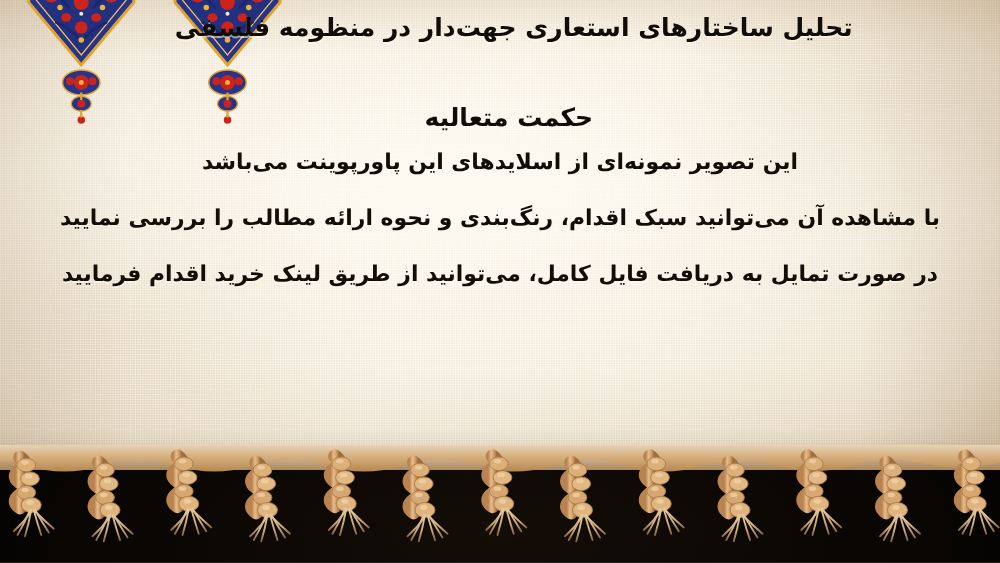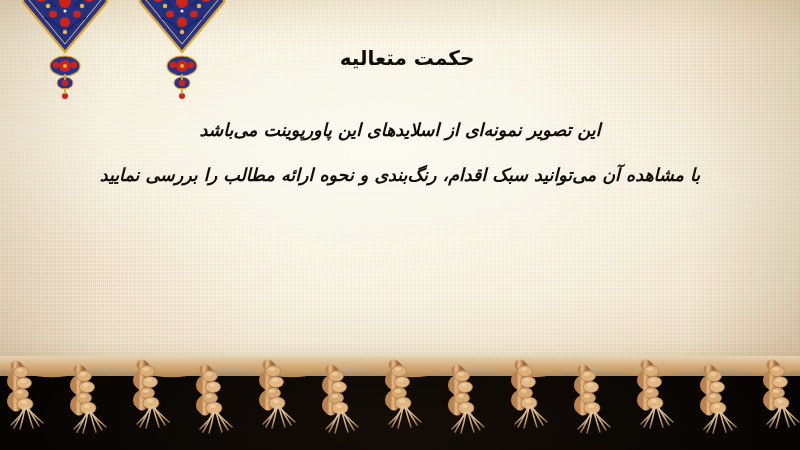--- a/index.html
+++ b/index.html
@@ -121,21 +121,20 @@
     position: absolute;
     top: 108px;
     left: 0;
     width: 800px;
     color: #120d07;
     font-family: "DejaVu Sans", sans-serif;
     font-size: 17.5px;
     font-weight: bold;
     line-height: 45px;
     text-shadow: 0 1px 0 rgba(255,252,244,0.5);
-    font-style: italic;
   }
   .body-text .bline { display: block; white-space: nowrap; }
 </style>
 </head>
 <body>
 
 <div class="slide">
 
   <div class="backdrop"></div>
 
@@ -217,26 +216,28 @@
       <g transform="translate(182,8)">
         <use href="#medallion"></use>
         <use href="#pendant" transform="translate(0,58)"></use>
       </g>
     </svg>
   </div>
 
   <div class="text-layer">
 
     <div class="title">
+      <span class="tline tline1">تحلیل ساختارهای استعاری جهت‌دار در منظومه فلسفی</span>
       <span class="tline tline2">حکمت متعالیه</span>
     </div>
 
     <div class="body-text">
       <span class="bline">این تصویر نمونه‌ای از اسلایدهای این پاورپوینت می‌باشد</span>
       <span class="bline">با مشاهده آن می‌توانید سبک اقدام، رنگ‌بندی و نحوه ارائه مطالب را بررسی نمایید</span>
+      <span class="bline">در صورت تمایل به دریافت فایل کامل، می‌توانید از طریق لینک خرید اقدام فرمایید</span>
     </div>
 
   </div>
 
   <div class="fringe">
     <svg width="800" height="94" viewBox="0 0 800 94" xmlns="http://www.w3.org/2000/svg">
       <defs>
         <linearGradient id="ropeg" x1="0" y1="0" x2="1" y2="0">
           <stop offset="0%" stop-color="#b8834f"></stop>
           <stop offset="35%" stop-color="#e6bb8a"></stop>

